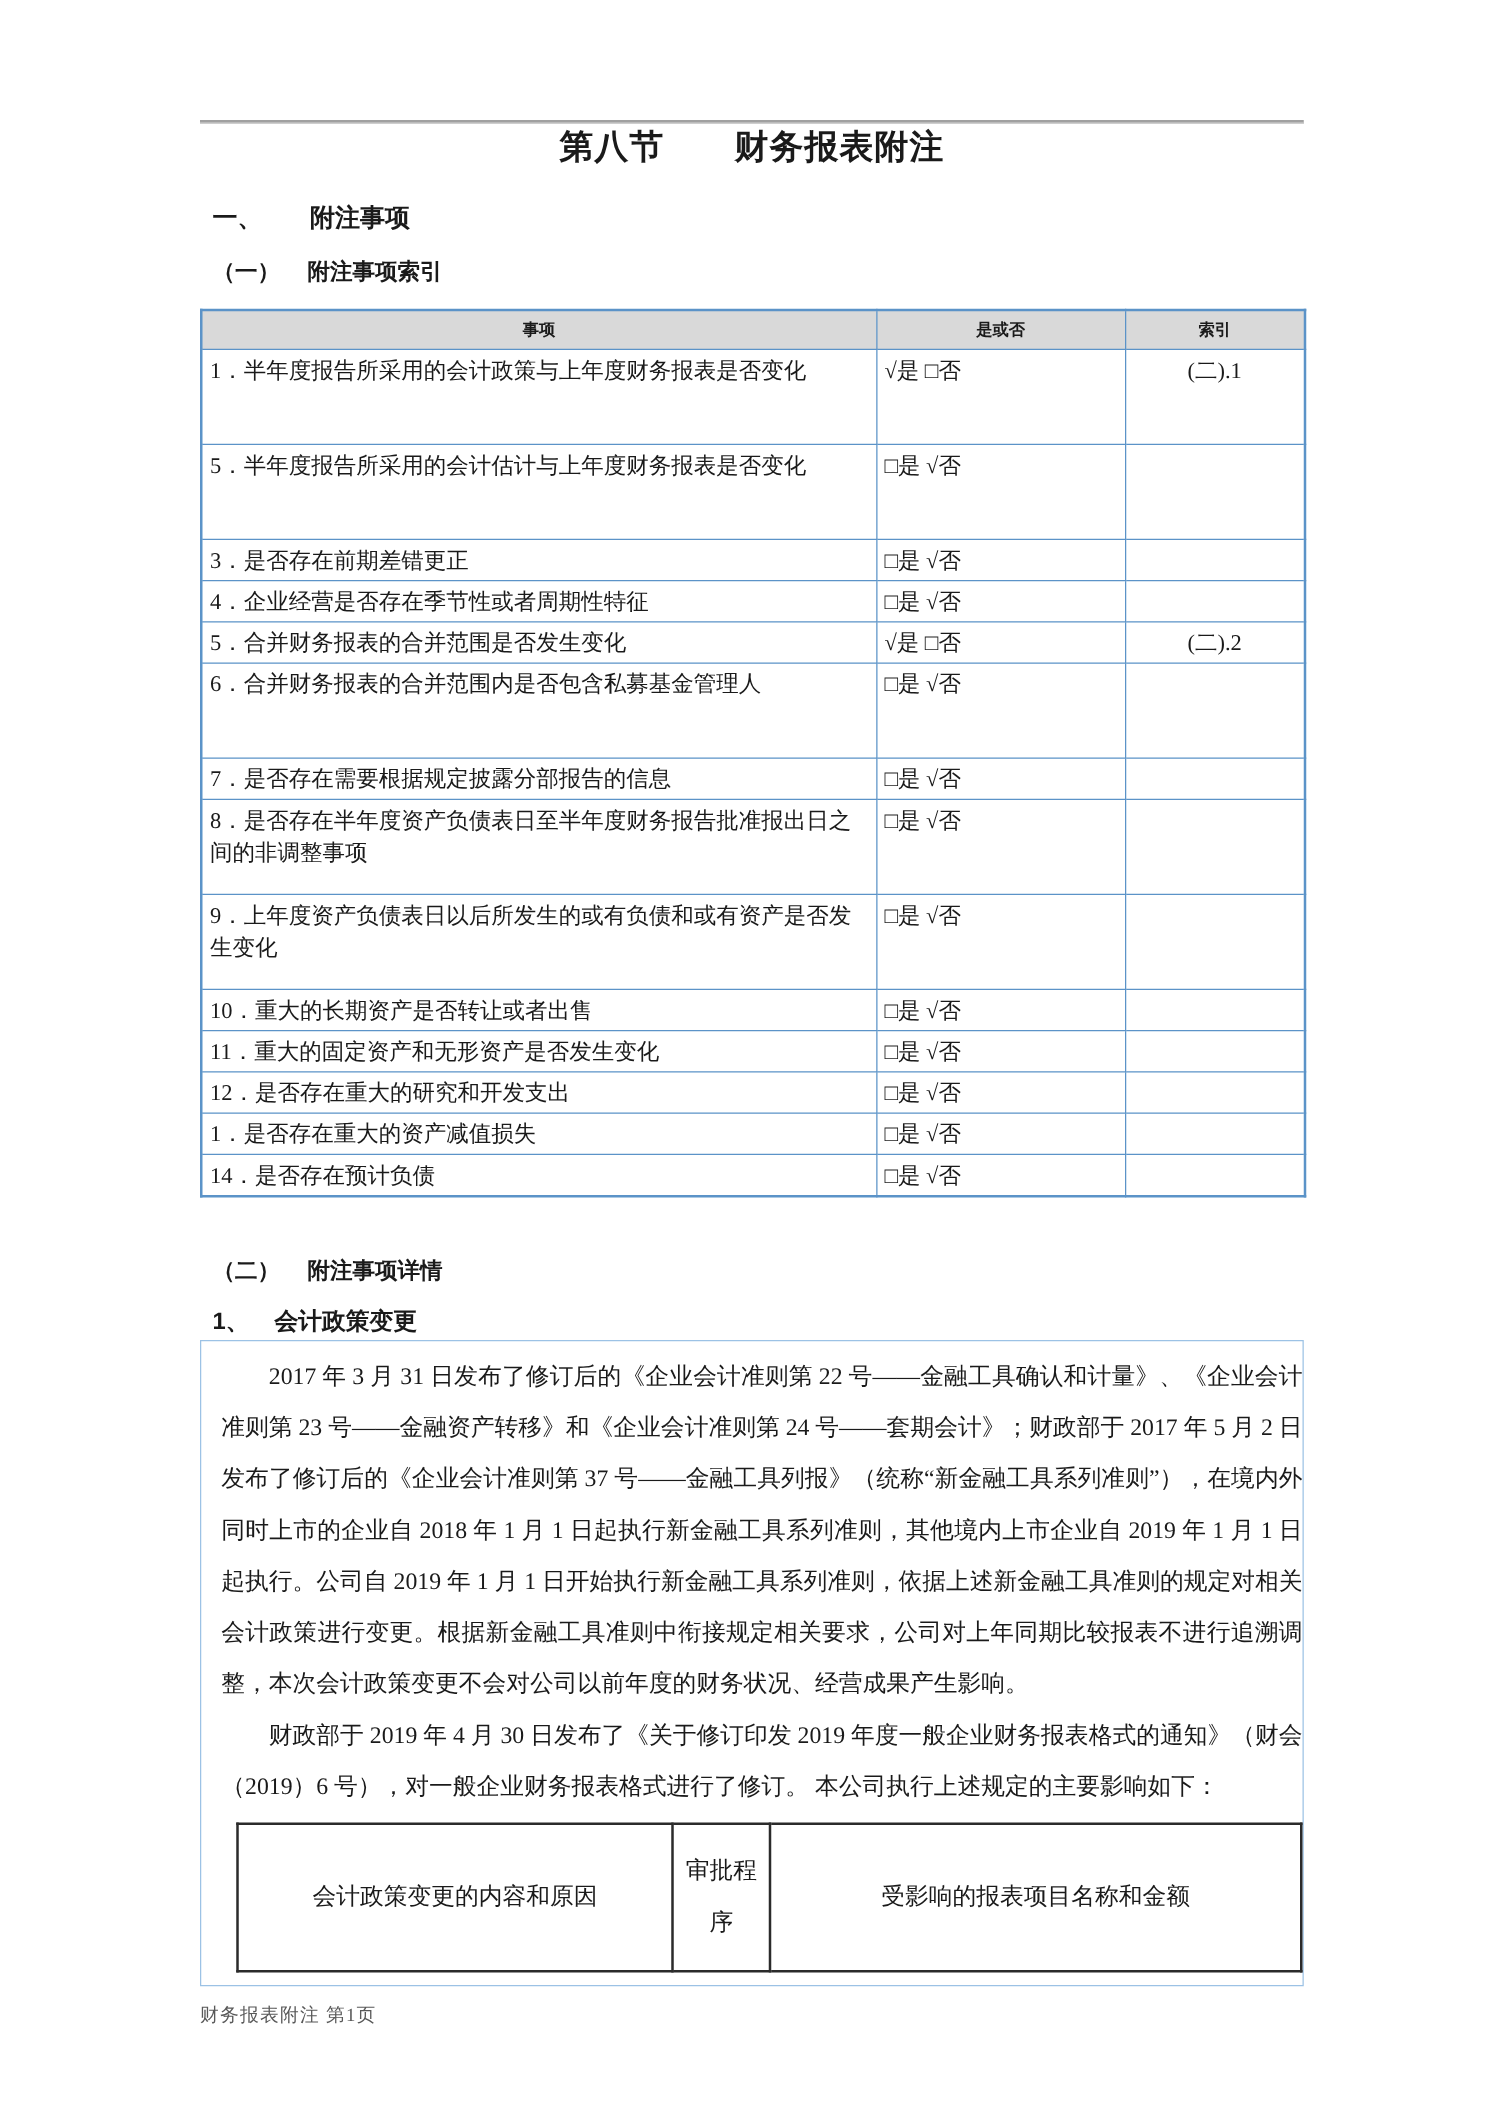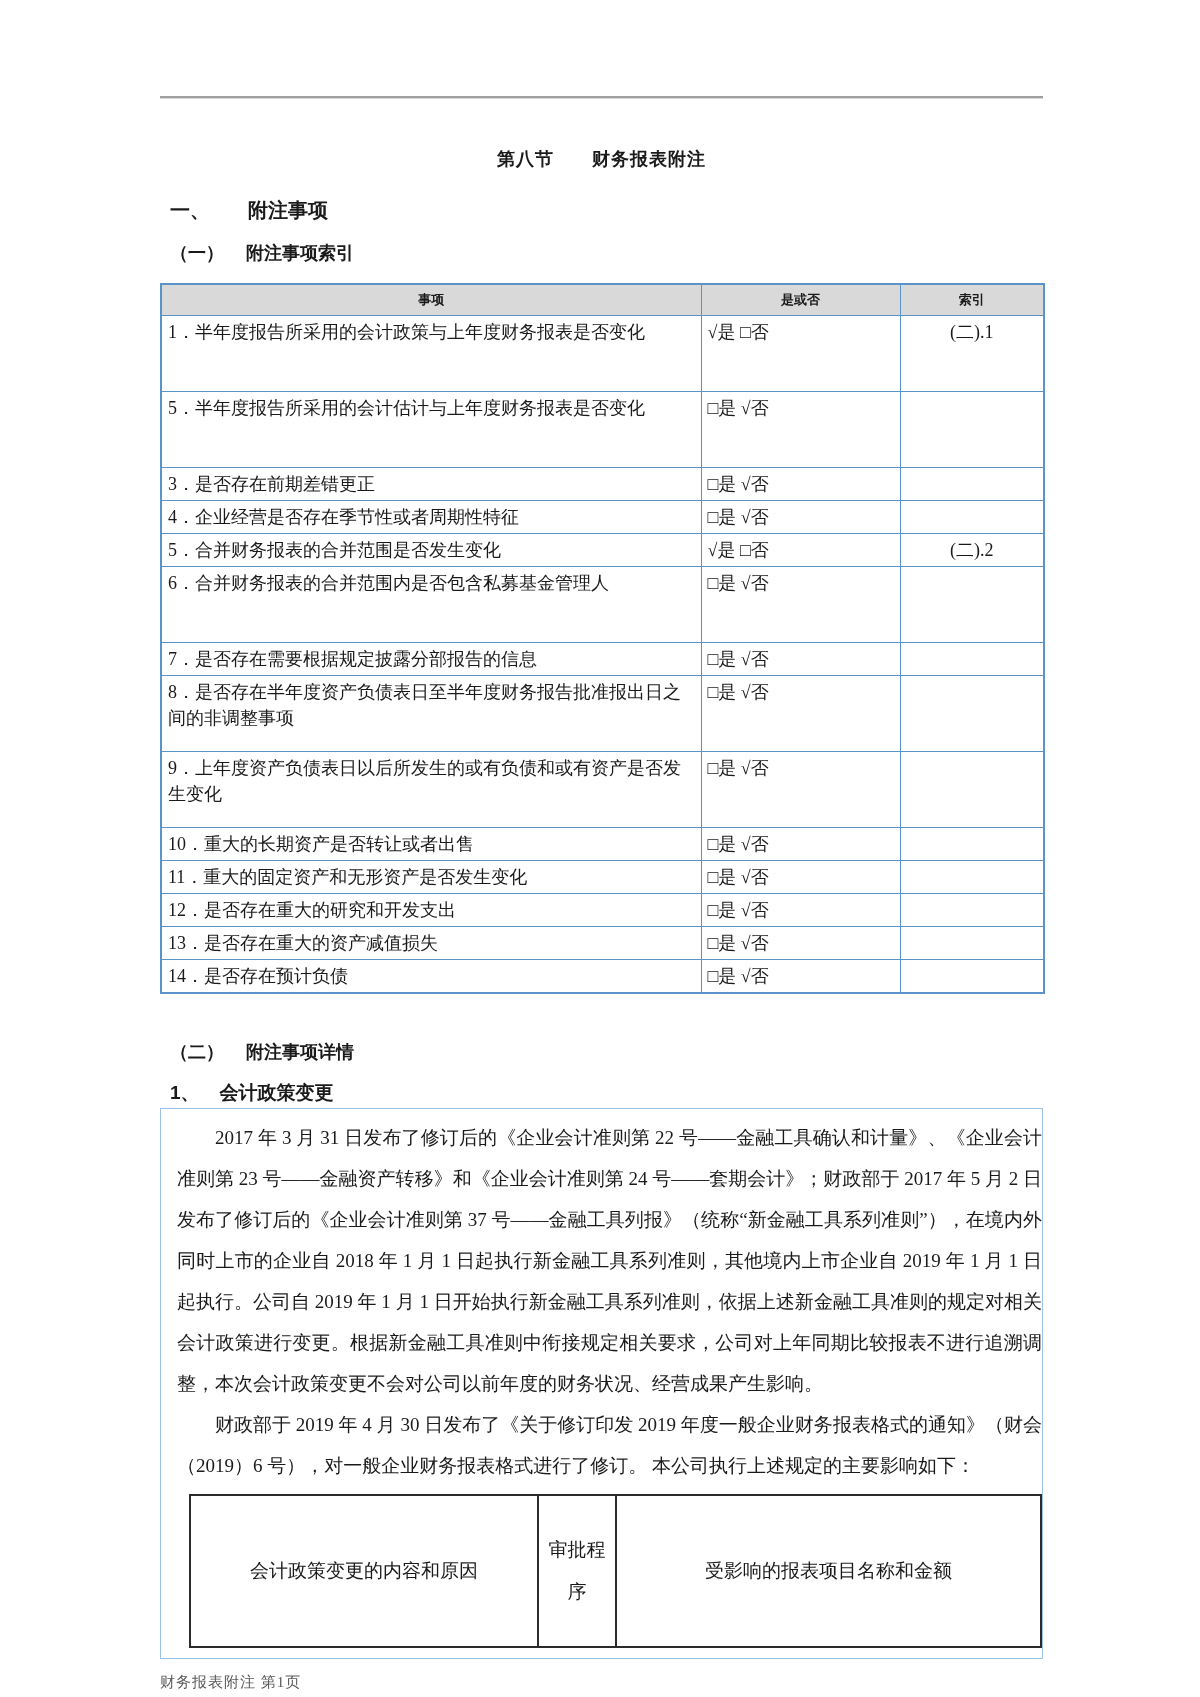--- a/index.html
+++ b/index.html
@@ -11,21 +11,21 @@
   }
   *{box-sizing:border-box;}
   html,body{margin:0;padding:0;background:#ffffff;}
   .page{
     width:1200px;height:1697px;background:#ffffff;position:relative;overflow:hidden;
     font-family:"Liberation Serif","DejaVu Serif",serif;color:#1a1a1a;
   }
   .content{width:883px;margin-left:160px;}
   .top-rule{margin-top:96px;height:3px;background:#a0a0a0;border-bottom:1px solid #d6d6d6;}
   .doc-title{
-    margin-top:48px;text-align:center;font-size:18px;font-weight:bold;
+    text-align:center;font-size:27px;font-weight:bold;
     font-family:"Liberation Sans","DejaVu Sans",sans-serif;letter-spacing:1px;
   }
   .h1-row{margin-top:26px;padding-left:10px;font-size:20px;font-weight:bold;
     font-family:"Liberation Sans","DejaVu Sans",sans-serif;}
   .h1-row .num{margin-right:38px;}
   .h2-row{margin-top:17px;padding-left:10px;font-size:18px;font-weight:bold;
     font-family:"Liberation Sans","DejaVu Sans",sans-serif;}
   .h2-row .num{margin-right:22px;}
   .h4-row{margin-top:16px;padding-left:10px;font-size:19px;font-weight:bold;
     font-family:"Liberation Sans","DejaVu Sans",sans-serif;}
@@ -55,21 +55,21 @@
   }
   .policy-block p{
     margin:0;font-size:19px;line-height:41px;text-align:justify;text-indent:2em;
   }
   table.policy-table{
     border-collapse:collapse;margin:8px 2px 4px 12px;width:851px;
     border:2px solid var(--inner-border);font-size:19px;table-layout:fixed;
   }
   table.policy-table th{
     border:2px solid var(--inner-border);font-weight:normal;text-align:center;
-    height:152px;line-height:42px;padding:2px 6px;vertical-align:middle;
+    height:118px;line-height:42px;padding:2px 6px;vertical-align:middle;
   }
   col.p1{width:348px;} col.p2{width:78px;} col.p3{width:425px;}
   .footer{
     margin-top:14px;text-align:left;font-size:15px;color:var(--footer-color);
     letter-spacing:1px;
   }
 </style>
 </head>
 <body>
 
@@ -156,21 +156,21 @@
             <td class="c-item">11．重大的固定资产和无形资产是否发生变化</td>
             <td class="c-yesno">□是 √否</td>
             <td class="c-index"></td>
           </tr>
           <tr>
             <td class="c-item">12．是否存在重大的研究和开发支出</td>
             <td class="c-yesno">□是 √否</td>
             <td class="c-index"></td>
           </tr>
           <tr>
-            <td class="c-item">13．是否存在重大的资产减值损失</td>
+            <td class="c-item">1．是否存在重大的资产减值损失</td>
             <td class="c-yesno">□是 √否</td>
             <td class="c-index"></td>
           </tr>
           <tr>
             <td class="c-item">14．是否存在预计负债</td>
             <td class="c-yesno">□是 √否</td>
             <td class="c-index"></td>
           </tr>
         </tbody>
     </table>

